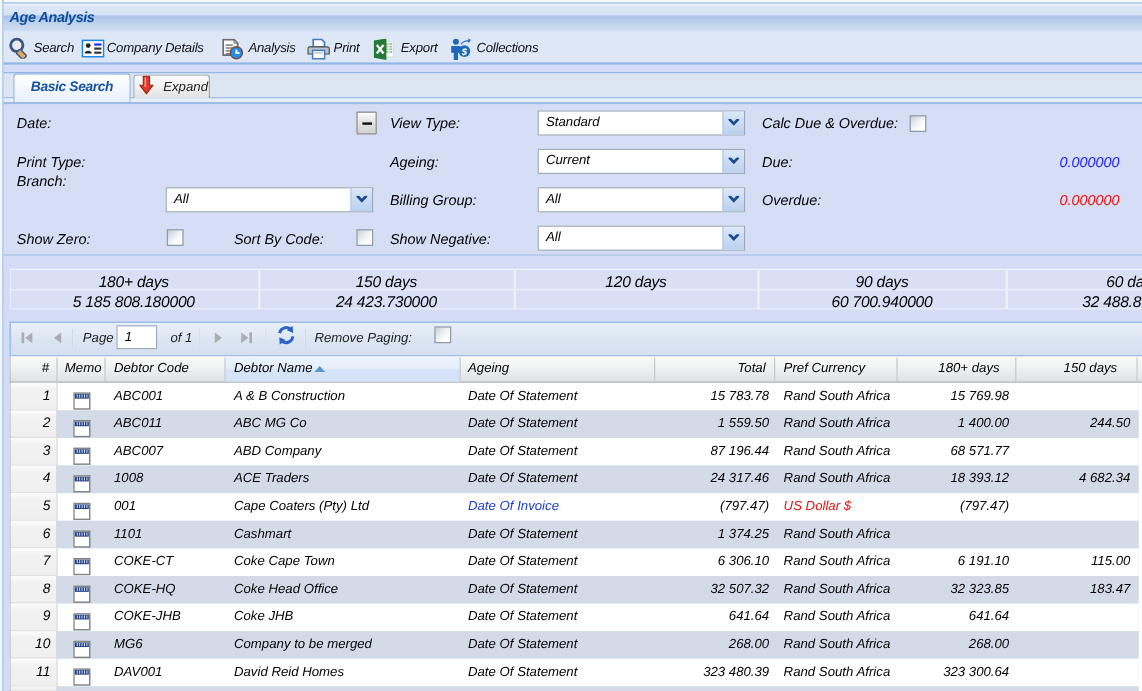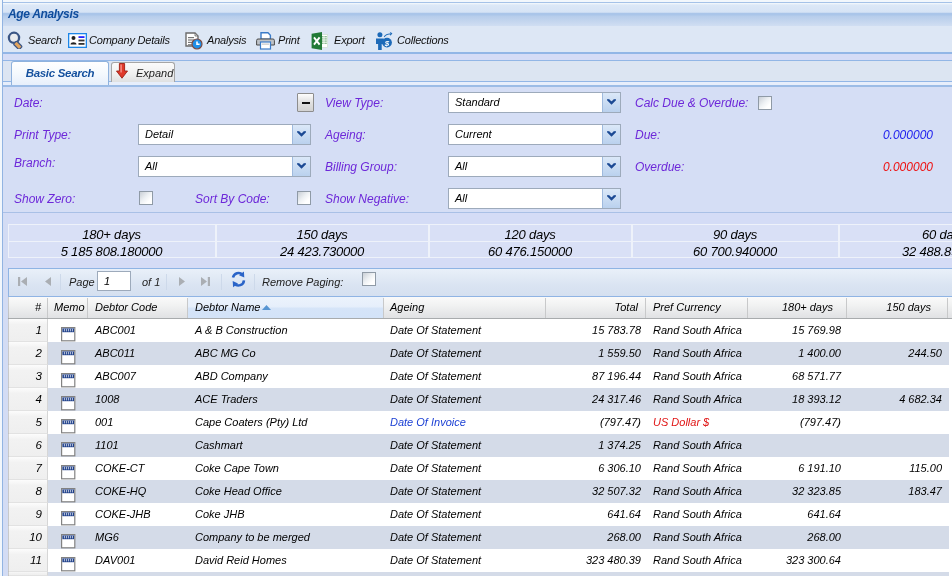--- a/index.html
+++ b/index.html
@@ -18,21 +18,21 @@
   #tabstrip { left:3px; top:59.5px; width:949px; height:22px; background:#dce5f2; border-top:1.5px solid #92b6e6; border-bottom:1.5px solid #92b6e6; }
   #lightstrip { left:3px; top:81.5px; width:949px; height:3.5px; background:#e7eefb; }
   #blueline2 { left:3px; top:85px; width:949px; height:1.5px; background:#9cbce6; }
   .tab { position:absolute; }
   #tab1 { left:11px; top:60.5px; width:98px; height:24.5px; border:1px solid #8fb2dd; border-bottom:none; border-radius:3px 3px 0 0; background:linear-gradient(#ffffff,#f3f8fd 55%,#e7effb 100%); z-index:3; }
   #tab1 span { display:block; text-align:center; margin-top:5px; font-size:11.5px; letter-spacing:-0.3px; font-weight:bold; color:#15519e; }
   #tab2 { left:111px; top:61.5px; width:64px; height:20.5px; border:1px solid #a6a6a6; border-bottom:none; border-radius:3px 3px 0 0; background:linear-gradient(#fbfbfb,#efefef 60%,#dfe0e1); z-index:2; }
   #tab2 span { display:block; margin-left:24px; margin-top:4px; font-size:11px; color:#222; }
   
   #form { left:3px; top:86.5px; width:949px; height:126px; background:#d5def5; border-bottom:1.5px solid #a9c0e6; }
-  .lbl { position:absolute; font-size:12px; color:#6d28d9; }
+  .lbl { position:absolute; font-size:12px; color:#000000; }
   .field { position:absolute; background:#fff; border:1px solid #9daabb; height:21px; }
   .ftext { position:absolute; left:6px; top:3px; font-size:11px; color:#000; }
   .trigger { position:absolute; right:0; top:0; bottom:0; width:18px; background:linear-gradient(#dbe8f8,#bad1ee); border-left:1px solid #9fbade; }
   .trigger svg { display:block; margin:6px auto 0; }
   .checkbox { position:absolute; width:14px; height:14px; border:1px solid #8f9aa6; background:linear-gradient(135deg,#c9cfd6 0%,#eef1f4 45%,#ffffff 75%); }
   
   #bg-gap1 { left:3px; top:214px; width:949px; height:10px; background:#d4dcf6; }
   #band { left:8px; top:224px; width:944px; height:34px; background:#d9e0f6; border-top:1.5px solid #eef2fa; border-bottom:1.5px solid #eef2fa; border-left:1.5px solid #eef2fa; }
   #bandmid { left:8px; top:240.5px; width:944px; height:1.5px; background:#eef2fa; }
   .bandsep { position:absolute; top:224px; width:1.5px; height:34px; background:#eef2fa; }
@@ -131,45 +131,37 @@
   <div class="tab" id="tab2">
       <span>Expand</span>
     </div>
   <svg class="abs" style="left:116px;top:63px;z-index:5" width="12" height="16" viewBox="0 0 12 16">
     <path d="M3.4 0.5 h5.2 v7.5 h2.9 L6 15.2 L0.5 8 H3.4 Z" fill="#e0392a" stroke="#9c1f14" stroke-width="0.9"></path>
     <path d="M4.4 1.5 h1.4 v8 h-1.4 z" fill="#f7a09a" opacity="0.9"></path>
   </svg>
   <div class="abs" id="form"></div>
   <div class="lbl" style="left:14px;top:96px">Date:</div>
   <div class="lbl" style="left:14px;top:128px">Print Type:</div>
-  <div class="lbl" style="left:14px;top:156px">Branch:</div>
+  <div class="lbl" style="left:14px;top:144px">Branch:</div>
   <div class="lbl" style="left:14px;top:192px">Show Zero:</div>
   <div class="lbl" style="left:195px;top:192px">Sort By Code:</div>
   <div class="lbl" style="left:325px;top:96px">View Type:</div>
   <div class="lbl" style="left:325px;top:128px">Ageing:</div>
   <div class="lbl" style="left:325px;top:160px">Billing Group:</div>
   <div class="lbl" style="left:325px;top:192px">Show Negative:</div>
   <div class="lbl" style="left:635px;top:96px">Calc Due &amp; Overdue:</div>
   <div class="lbl" style="left:635px;top:128px">Due:</div>
   <div class="lbl" style="left:635px;top:160px">Overdue:</div>
   <div class="lbl" style="left:843px;top:128px;width:90px;text-align:right;color:#1c1cee">0.000000</div>
   <div class="lbl" style="left:843px;top:160px;width:90px;text-align:right;color:#ee1010">0.000000</div>
 
   <div class="abs" style="left:297px;top:93px;width:17px;height:19px;background:linear-gradient(#fdfdfd,#e3e3e3 45%,#d2d2d2);border:1px solid #8d8d8d;border-radius:1px">
      <div style="position:absolute;left:4px;top:8px;width:8px;height:2.4px;background:#111"></div>
   </div>
 
-  <div class="field" style="left:138px;top:124px;width:173px">
-    <div class="ftext">Detail</div>
-    <div class="trigger">
-        <svg width="9" height="6" viewBox="0 0 9 6">
-          <path d="M0.5 0.8 L4.5 5 L8.5 0.8 L7 0.8 L4.5 3.4 L2 0.8 Z" fill="#1c4a94" stroke="#1c4a94" stroke-width="1.2"></path>
-        </svg>
-      </div>
-  </div>
   <div class="field" style="left:138px;top:156px;width:173px">
     <div class="ftext">All</div>
     <div class="trigger">
         <svg width="9" height="6" viewBox="0 0 9 6">
           <path d="M0.5 0.8 L4.5 5 L8.5 0.8 L7 0.8 L4.5 3.4 L2 0.8 Z" fill="#1c4a94" stroke="#1c4a94" stroke-width="1.2"></path>
         </svg>
       </div>
   </div>
 
   <div class="field" style="left:448px;top:92px;width:173px">
@@ -213,21 +205,20 @@
   <div class="abs" id="bandmid"></div>
   <div class="bandsep" style="left:215px"></div>
   <div class="bandsep" style="left:428px"></div>
   <div class="bandsep" style="left:631px"></div>
   <div class="bandsep" style="left:838px"></div>
   <div class="bandcell" style="left:8px;top:227px;width:207px">180+ days</div>
   <div class="bandcell" style="left:8px;top:243.5px;width:207px">5 185 808.180000</div>
   <div class="bandcell" style="left:216px;top:227px;width:212px">150 days</div>
   <div class="bandcell" style="left:216px;top:243.5px;width:212px">24 423.730000</div>
   <div class="bandcell" style="left:429px;top:227px;width:202px">120 days</div>
-  <div class="bandcell" style="left:429px;top:243.5px;width:202px">60 476.150000</div>
   <div class="bandcell" style="left:632px;top:227px;width:206px">90 days</div>
   <div class="bandcell" style="left:632px;top:243.5px;width:206px">60 700.940000</div>
   <div class="bandcell" style="left:839px;top:227px;width:210px">60 days</div>
   <div class="bandcell" style="left:839px;top:243.5px;width:210px">32 488.890000</div>
   <div class="abs" id="bg-gap2"></div>
   <div class="abs" id="bg-left"></div>
   <div class="abs" id="pager"></div>
 
   <svg class="abs" style="left:16px;top:275px" width="13" height="13" viewBox="0 0 13 13">
     <rect x="2" y="2" width="2.2" height="9" fill="#aaaeb3"></rect>

